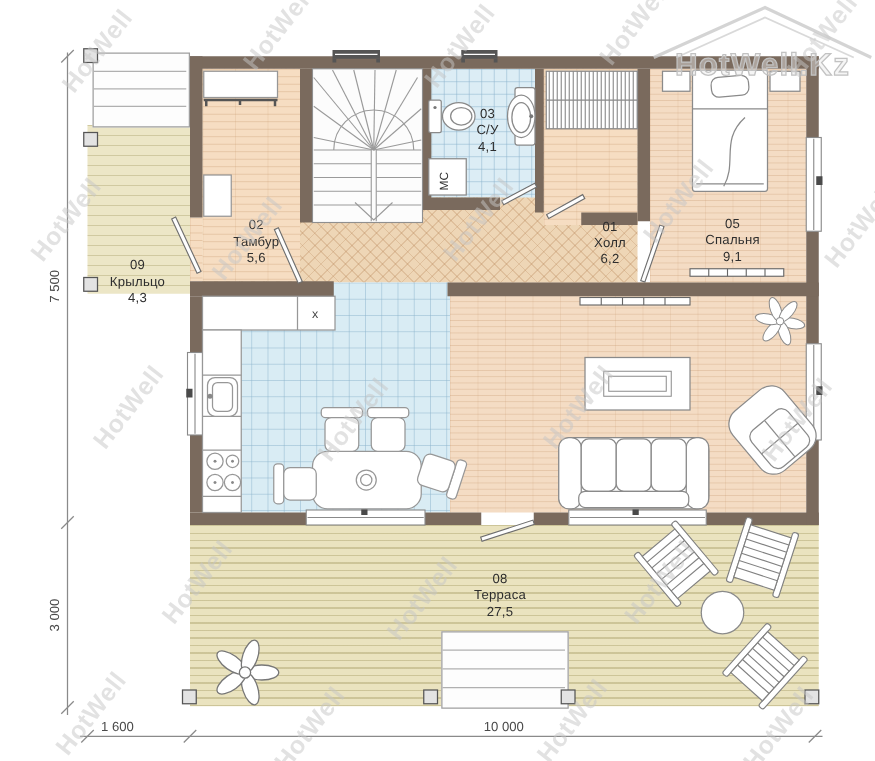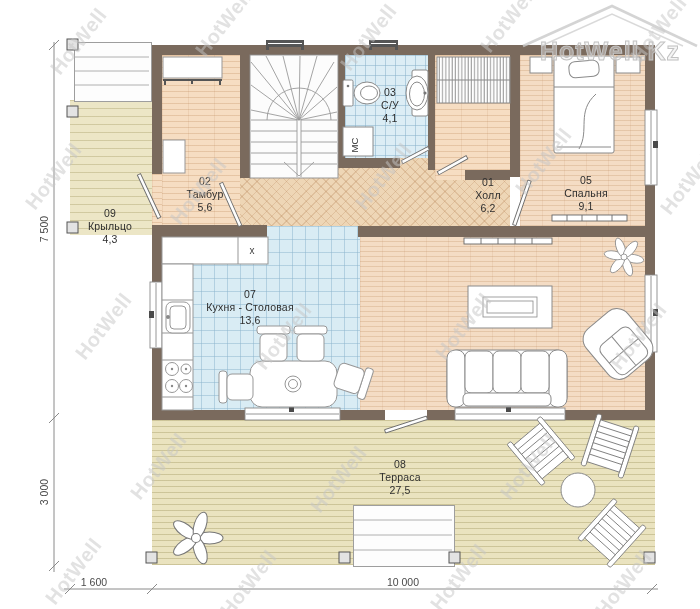--- a/index.html
+++ b/index.html
@@ -386,25 +386,20 @@
   <div class="rlabel" style="left:390px;top:105px;text-align:center;">
     <span>03</span>
       <span>С/У</span>
       <span>4,1</span>
   </div>
   <div class="rlabel" style="left:586px;top:193px;">
     <span>05</span>
       <span>Спальня</span>
       <span>9,1</span>
   </div>
-  <div class="rlabel" style="left:250px;top:307px;">
-    <span>07</span>
-      <span>Кухня - Столовая</span>
-      <span>13,6</span>
-  </div>
   <div class="rlabel" style="left:400px;top:477px;">
     <span>08</span>
       <span>Терраса</span>
       <span>27,5</span>
   </div>
   <div class="rlabel" style="left:110px;top:194px;margin-top:32px;">
     <span>09</span>
       <span>Крыльцо</span>
       <span>4,3</span>
   </div>

